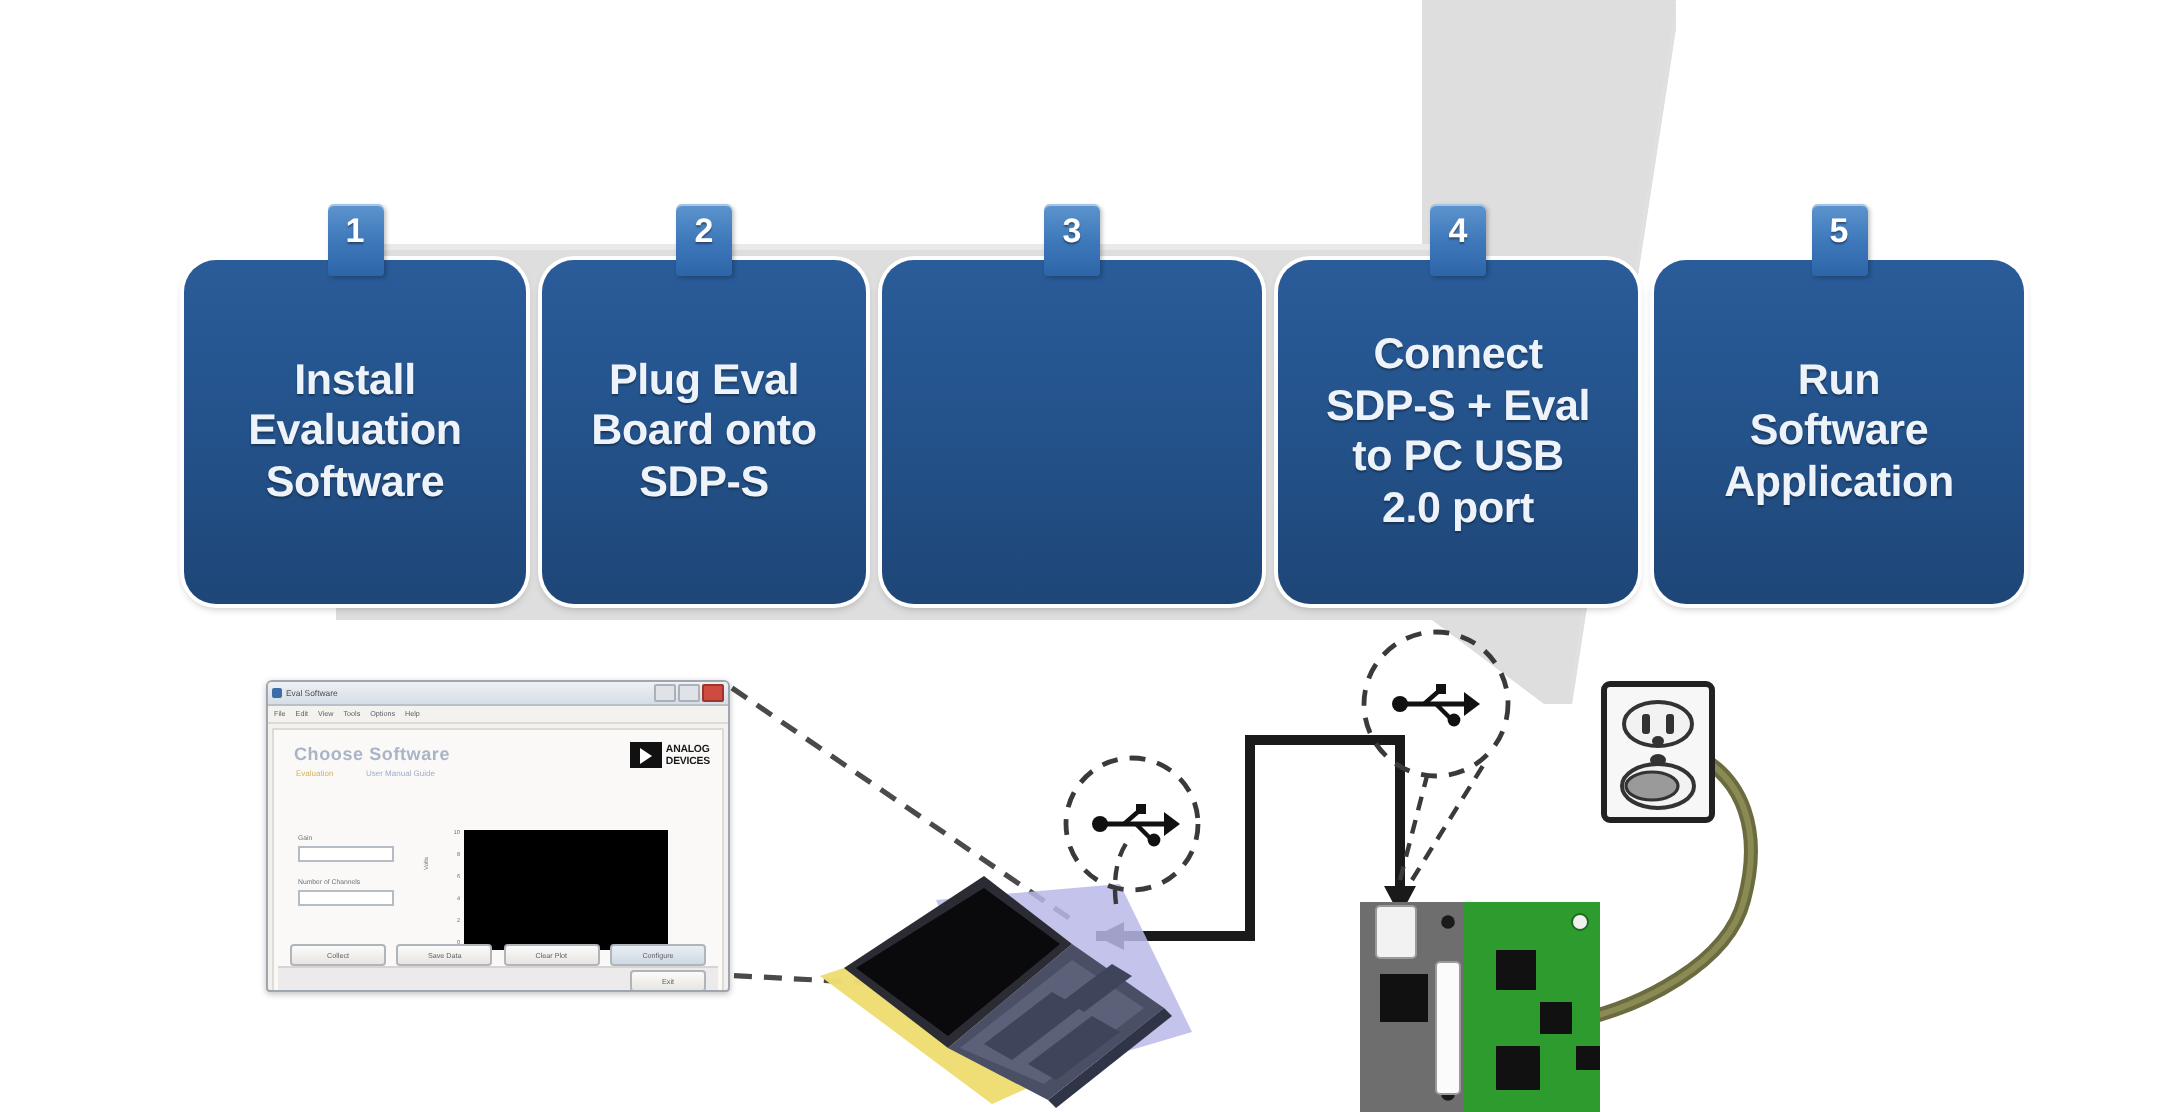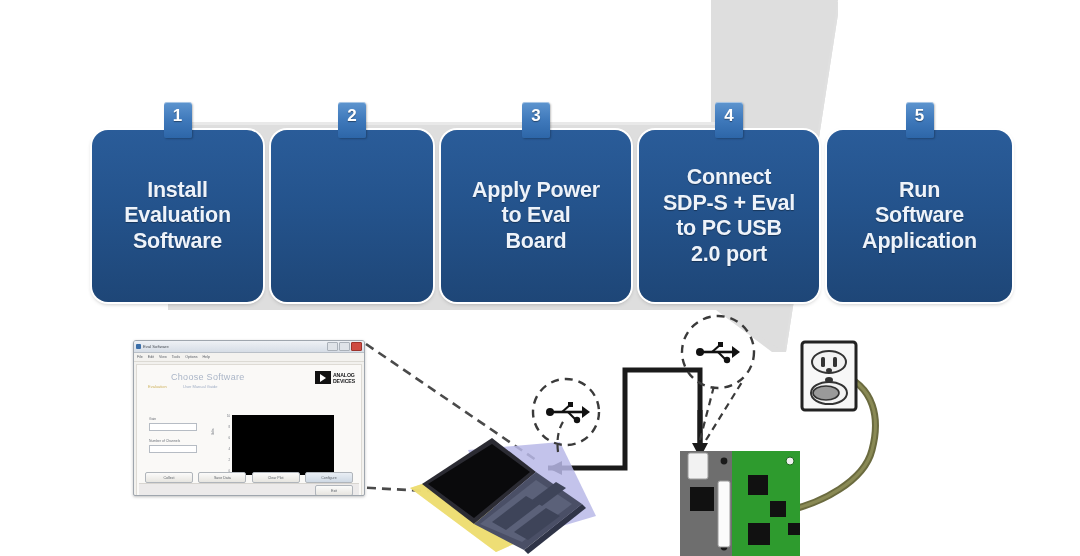--- a/index.html
+++ b/index.html
@@ -157,24 +157,23 @@
     background: #faf9f7;
     border: 1px solid #dedbd5;
     margin: 2px;
     box-sizing: border-box;
   }
   .sw-heading {
     position: absolute;
     left: 10px; top: 7px;
     font-size: 9px;
     color: #8b9bb5;
-    font-weight: normal;
+    font-weight: bold;
     letter-spacing: 0.3px;
     opacity: 0.72;
-    margin-left: 24px;
   }
   .sw-sub {
     position: absolute;
     left: 11px; top: 19px;
     font-size: 4px;
     color: #c4a23a;
     opacity: 0.8;
   }
   .sw-sub2 {
     position: absolute;
@@ -333,27 +332,27 @@
 
     <div class="step w1">
       <div class="step-num">1</div>
       <div class="step-label">Install
 Evaluation
 Software</div>
     </div>
 
     <div class="step w2">
       <div class="step-num">2</div>
+      <div class="step-label">Plug Eval
+Board onto
+SDP-S</div>
     </div>
 
     <div class="step w3">
       <div class="step-num">3</div>
-      <div class="step-label">Apply Power
-to Eval
-Board</div>
     </div>
 
     <div class="step w4">
       <div class="step-num">4</div>
       <div class="step-label">Connect
 SDP-S + Eval
 to PC USB
 2.0 port</div>
     </div>
 

